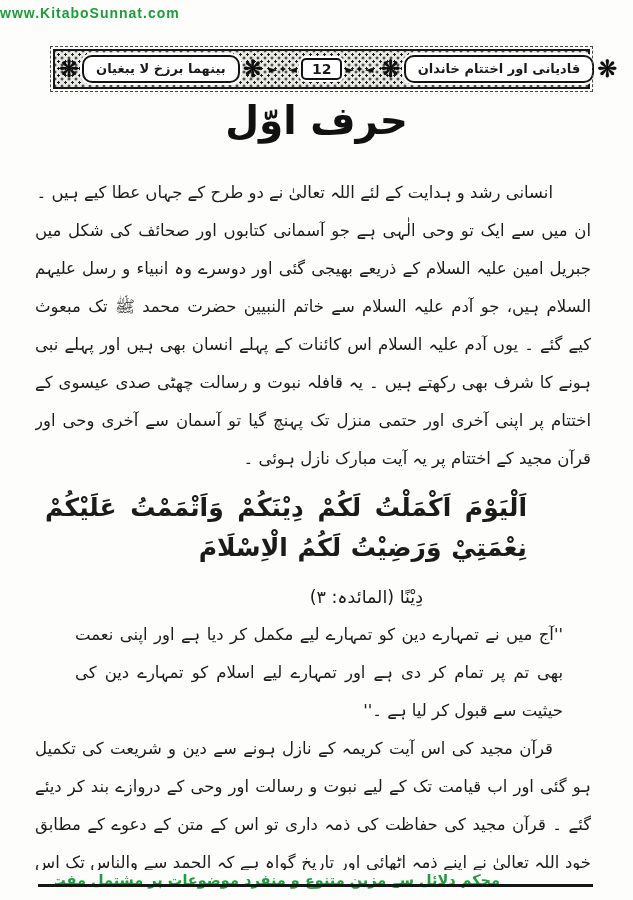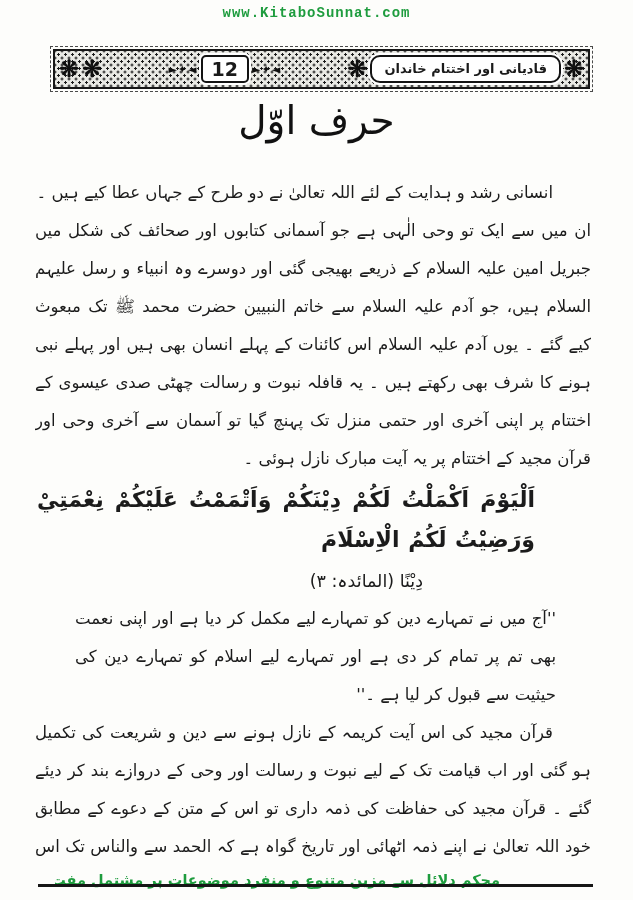--- a/index.html
+++ b/index.html
@@ -9,22 +9,22 @@
     font-family:"DejaVu Sans", sans-serif;
     -webkit-font-smoothing:antialiased;
   }
   .page{
     position:relative;width:633px;height:900px;
     background:#fdfdfb;overflow:hidden;color:#1a1a1a;
   }
   
   .site-url{
     position:absolute;top:5px;left:0;right:0;
-    text-align:center;
-    font-family:Liberation Mono, monospace;
+    text-align:left;
+    font-family:Liberation Sans, sans-serif;
     font-weight:bold;font-size:14px;letter-spacing:1px;
     color:#1e9c3e;cursor:pointer;
   }
   
   .band{
     position:absolute;top:49px;left:53px;right:43px;height:40px;
     box-sizing:border-box;
     border:2px solid #161616;
     outline:1px dashed #4a4a4a;outline-offset:2px;
     background-color:#e9e9e4;
@@ -43,48 +43,48 @@
   .band-box{
     background:#fff;border:2px solid #131313;
     box-shadow:0 0 0 2px #fff;
     font-weight:bold;white-space:nowrap;flex:0 0 auto;
     direction:rtl;text-align:center;
   }
   .band-box.side{
     border-radius:10px;font-size:13px;padding:2px 12px;line-height:1.5;
   }
   .band-box.num{
-    border-radius:5px;font-size:19px;padding:1px 9px;direction:ltr;
+    border-radius:5px;font-size:14px;padding:1px 9px;direction:ltr;
     font-family:"DejaVu Sans", sans-serif;
   }
   .arrows{
     font-size:11px;letter-spacing:1px;color:#101010;
     font-weight:bold;flex:0 0 auto;line-height:1;
   }
   .spacer{flex:1 1 auto;}
   
   .title{
     position:absolute;top:98px;left:0;right:0;margin:0;
     text-align:center;
-    font-size:39px;font-weight:normal;color:#111;
+    font-size:39px;font-weight:bold;color:#111;
     direction:rtl;
   }
   
   .body-text{
     position:absolute;top:174px;left:35px;right:42px;bottom:30px;
     overflow:hidden;
     direction:rtl;text-align:justify;
     font-size:16.5px;line-height:38px;color:#1b1b1b;
   }
   .para{margin:0;}
   .para.indent{text-indent:38px;}
-  .translation{margin:0 35px 0 40px;}
+  .translation{margin:0 28px 0 40px;}
   .verse{
-    font-weight:bold;font-size:22px;line-height:40px;
-    padding-right:54px;word-spacing:1px;margin:2px;
+    font-weight:bold;font-size:25px;line-height:40px;
+    padding-right:54px;word-spacing:1px;margin:10px;
   }
   .verse-ref-line{
     font-weight:normal;font-size:17.5px;line-height:38px;
     padding-right:168px;margin:0;
   }
   
   .footer-watermark{
     position:absolute;left:55px;bottom:6px;width:445px;height:22px;
     overflow:hidden;white-space:nowrap;
     direction:rtl;text-align:center;
@@ -98,20 +98,21 @@
 </style>
 </head>
 <body>
 
 <div class="page">
 
   <div class="site-url">www.KitaboSunnat.com</div>
 
   <div class="band">
     <span class="rosette">❋</span>
+    <span class="band-box side">بینهما برزخ لا یبغیان</span>
     <span class="rosette">❋</span>
     <span class="spacer"></span>
     <span class="arrows">►✦◄</span>
     <span class="band-box num">12</span>
     <span class="arrows">►✦◄</span>
     <span class="spacer"></span>
     <span class="rosette">❋</span>
     <span class="band-box side">قادیانی اور اختتام خاندان</span>
     <span class="rosette">❋</span>
   </div>

